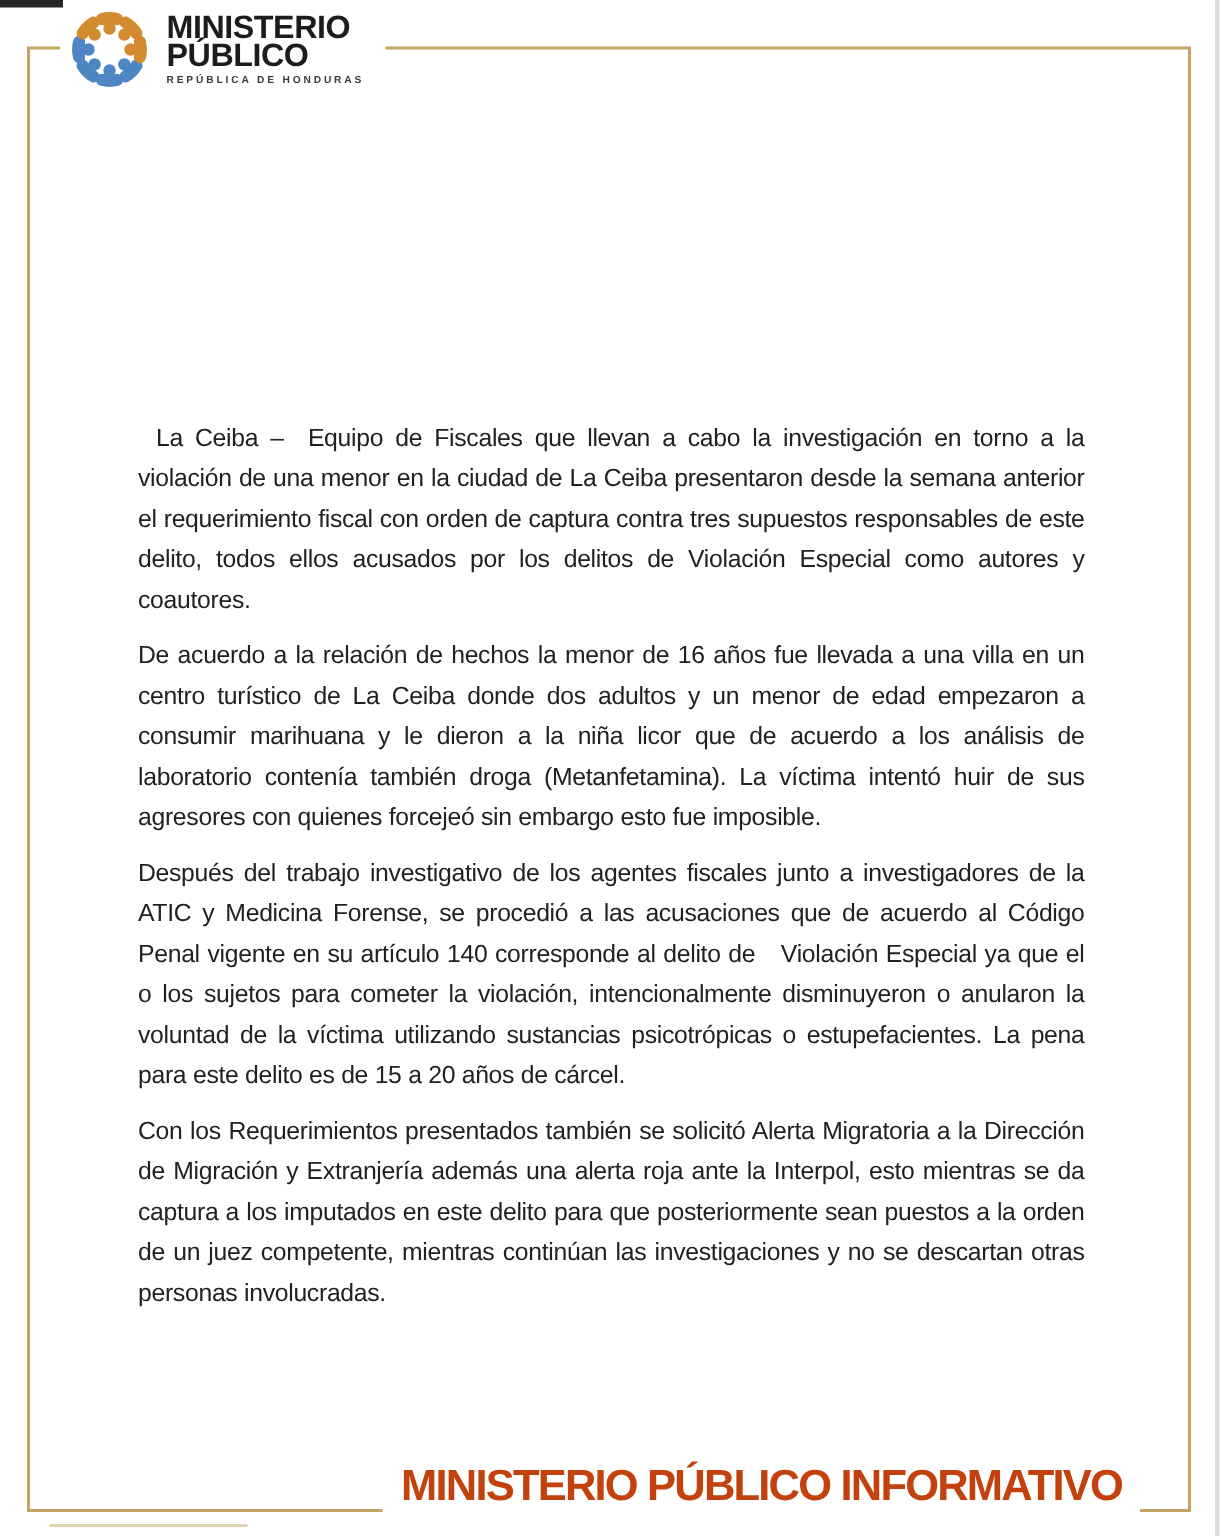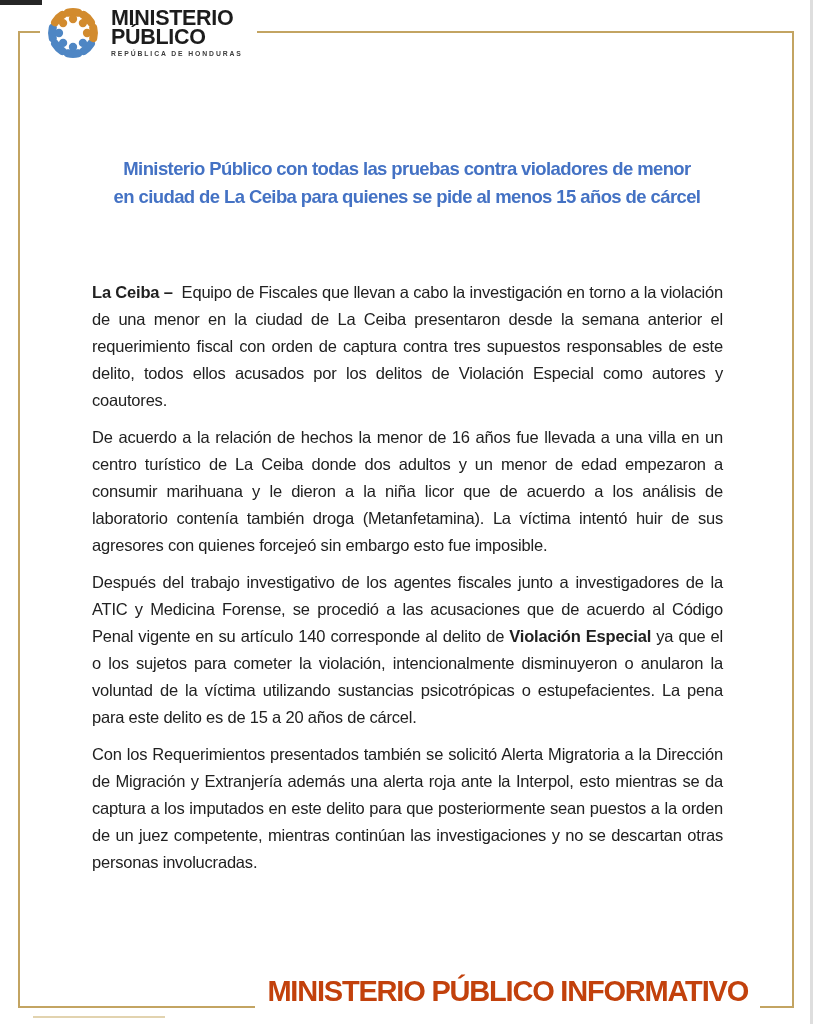--- a/index.html
+++ b/index.html
@@ -34,21 +34,21 @@
     z-index:1;
   }
   .headline span { white-space:nowrap; }
 
   
   .body-text {
     position:absolute; left:92px; top:279px; width:631px;
     font-size:16.5px; line-height:27px; color:#212121; letter-spacing:-0.2px; z-index:1;
   }
   .body-text p { margin:0 0 10px 0; text-align:justify; }
-  .body-text strong { font-weight:bold; }
+  .body-text strong { font-weight:normal;margin-left:12px; }
 
   
   .footer-banner {
     position:absolute; top:975px; right:54px; background:#ffffff; padding:0 12px;
     font-size:29px; font-weight:bold; letter-spacing:-1.2px; color:#c2410c;
     white-space:nowrap; z-index:2;
   }
 </style>
 </head>
 <body>
@@ -101,24 +101,20 @@
         </g>
       </g>
     </svg>
     <div class="lh-text">
       <div class="lh-name">MINISTERIO</div>
       <div class="lh-name">PÚBLICO</div>
       <div class="lh-sub">REPÚBLICA DE HONDURAS</div>
     </div>
   </header>
 
-  <h1 class="headline">
-    <span>Ministerio Público con todas las pruebas contra violadores de menor</span><br>
-    <span>en ciudad de La Ceiba para quienes se pide al menos 15 años de cárcel</span>
-  </h1>
 
   <main class="body-text">
     <p><strong>La Ceiba –</strong><span>&nbsp; Equipo de Fiscales que llevan a cabo la investigación en torno a la violación de una menor en la ciudad de La Ceiba presentaron desde la semana anterior el requerimiento fiscal con orden de captura contra tres supuestos responsables de este delito, todos ellos acusados por los delitos de Violación Especial como autores y coautores.</span></p>
     <p><span>De acuerdo a la relación de hechos la menor de 16 años fue llevada a una villa en un centro turístico de La Ceiba donde dos adultos y un menor de edad empezaron a consumir marihuana y le dieron a la niña licor que de acuerdo a los análisis de laboratorio contenía también droga (Metanfetamina). La víctima intentó huir de sus agresores con quienes forcejeó sin embargo esto fue imposible.</span></p>
     <p><span>Después del trabajo investigativo de los agentes fiscales junto a investigadores de la ATIC y Medicina Forense, se procedió a las acusaciones que de acuerdo al Código Penal vigente en su artículo 140 corresponde al delito de </span><strong>Violación Especial</strong><span> ya que el o los sujetos para cometer la violación, intencionalmente disminuyeron o anularon la voluntad de la víctima utilizando sustancias psicotrópicas o estupefacientes. La pena para este delito es de 15 a 20 años de cárcel.</span></p>
     <p><span>Con los Requerimientos presentados también se solicitó Alerta Migratoria a la Dirección de Migración y Extranjería además una alerta roja ante la Interpol, esto mientras se da captura a los imputados en este delito para que posteriormente sean puestos a la orden de un juez competente, mientras continúan las investigaciones y no se descartan otras personas involucradas.</span></p>
   </main>
 
   <div class="footer-banner">
     <span>MINISTERIO PÚBLICO INFORMATIVO</span>

